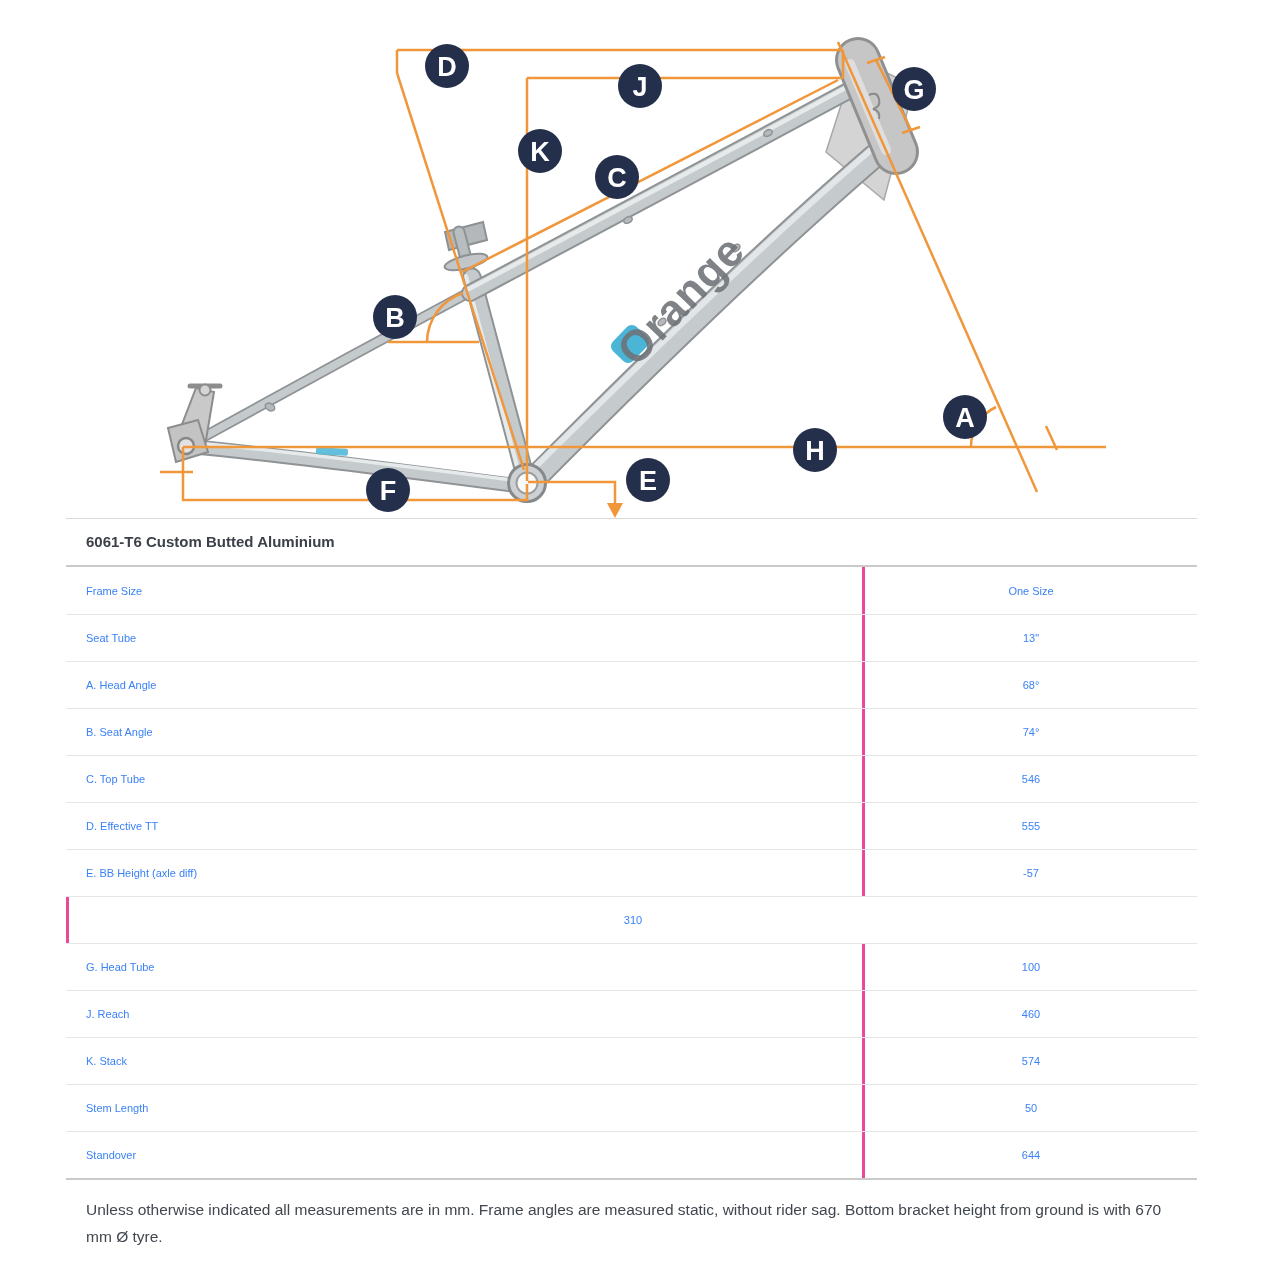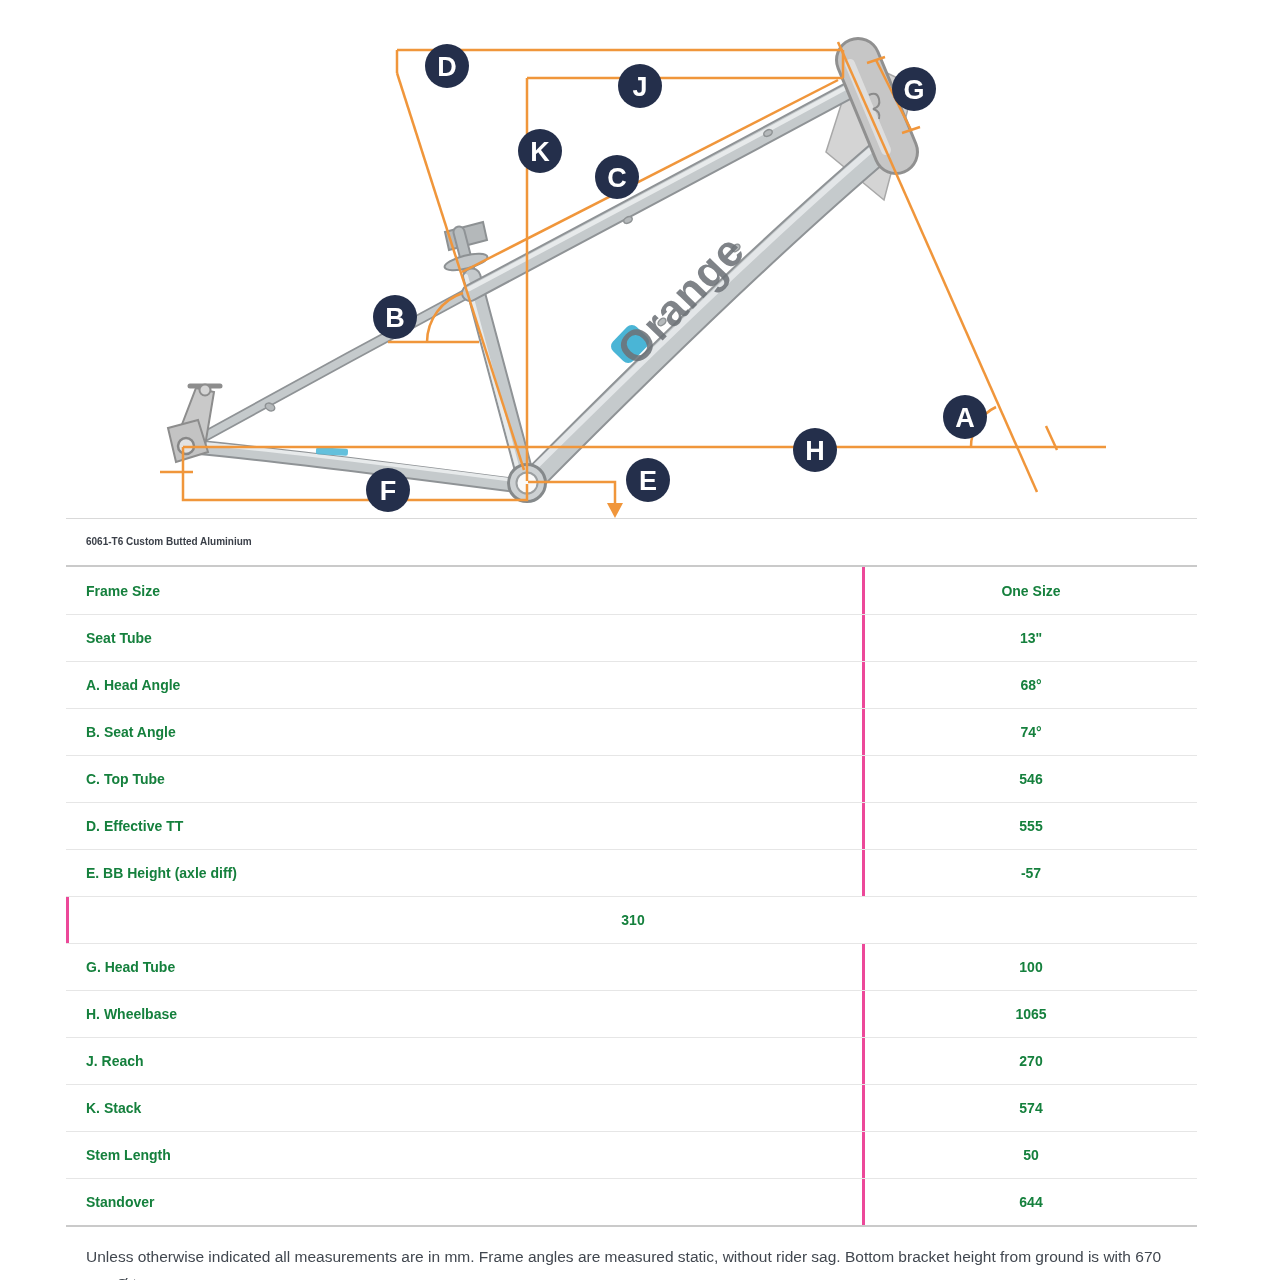--- a/index.html
+++ b/index.html
@@ -5,26 +5,26 @@
   html,body{margin:0;padding:0;background:#ffffff;}
   .page{
     position:relative;width:1280px;height:1280px;overflow:hidden;background:#fff;
     font-family:"Liberation Sans", sans-serif;color:#41474f;
   }
   .diagram{position:absolute;top:0;left:0;width:1280px;height:520px;}
   .diagram svg{display:block;}
   .spec{position:absolute;top:518px;left:66px;width:1131px;border-top:1px solid #d9d9d9;}
   .spec-heading{
     height:46px;line-height:46px;padding-left:20px;
-    font-size:10px;font-weight:bold;color:#3b4049;
+    font-size:15px;font-weight:bold;color:#3b4049;
   }
   .rows{border-top:2px solid #cacaca;border-bottom:2px solid #cacaca;}
   .row{display:flex;height:47px;box-sizing:border-box;align-items:center;}
   .row + .row{border-top:1px solid #e6e6e6;justify-content:center;}
-  .cell{font-size:14px;color:#15803d;font-weight:bold;}
+  .cell{font-size:11px;color:#3b82f6;}
   .cell.label{width:796px;box-sizing:border-box;padding-left:20px;}
   .cell.value{flex:1;text-align:center;border-left:3px solid #ec4899;height:100%;
     display:flex;align-items:center;justify-content:center;}
   .footnote{margin-top:16px;padding-left:20px;width:1090px;font-size:15.5px;line-height:27px;color:#41474f;}
 </style>
 </head>
 <body>
 
 <div class="page">
 
@@ -201,26 +201,22 @@
           <div class="cell value">-57</div>
         </div>
         <div class="row">
           <div class="cell value">310</div>
         </div>
         <div class="row">
           <div class="cell label">G. Head Tube</div>
           <div class="cell value">100</div>
         </div>
         <div class="row">
-          <div class="cell label">H. Wheelbase</div>
-          <div class="cell value">1065</div>
-        </div>
-        <div class="row">
           <div class="cell label">J. Reach</div>
-          <div class="cell value">270</div>
+          <div class="cell value">460</div>
         </div>
         <div class="row">
           <div class="cell label">K. Stack</div>
           <div class="cell value">574</div>
         </div>
         <div class="row">
           <div class="cell label">Stem Length</div>
           <div class="cell value">50</div>
         </div>
         <div class="row">

